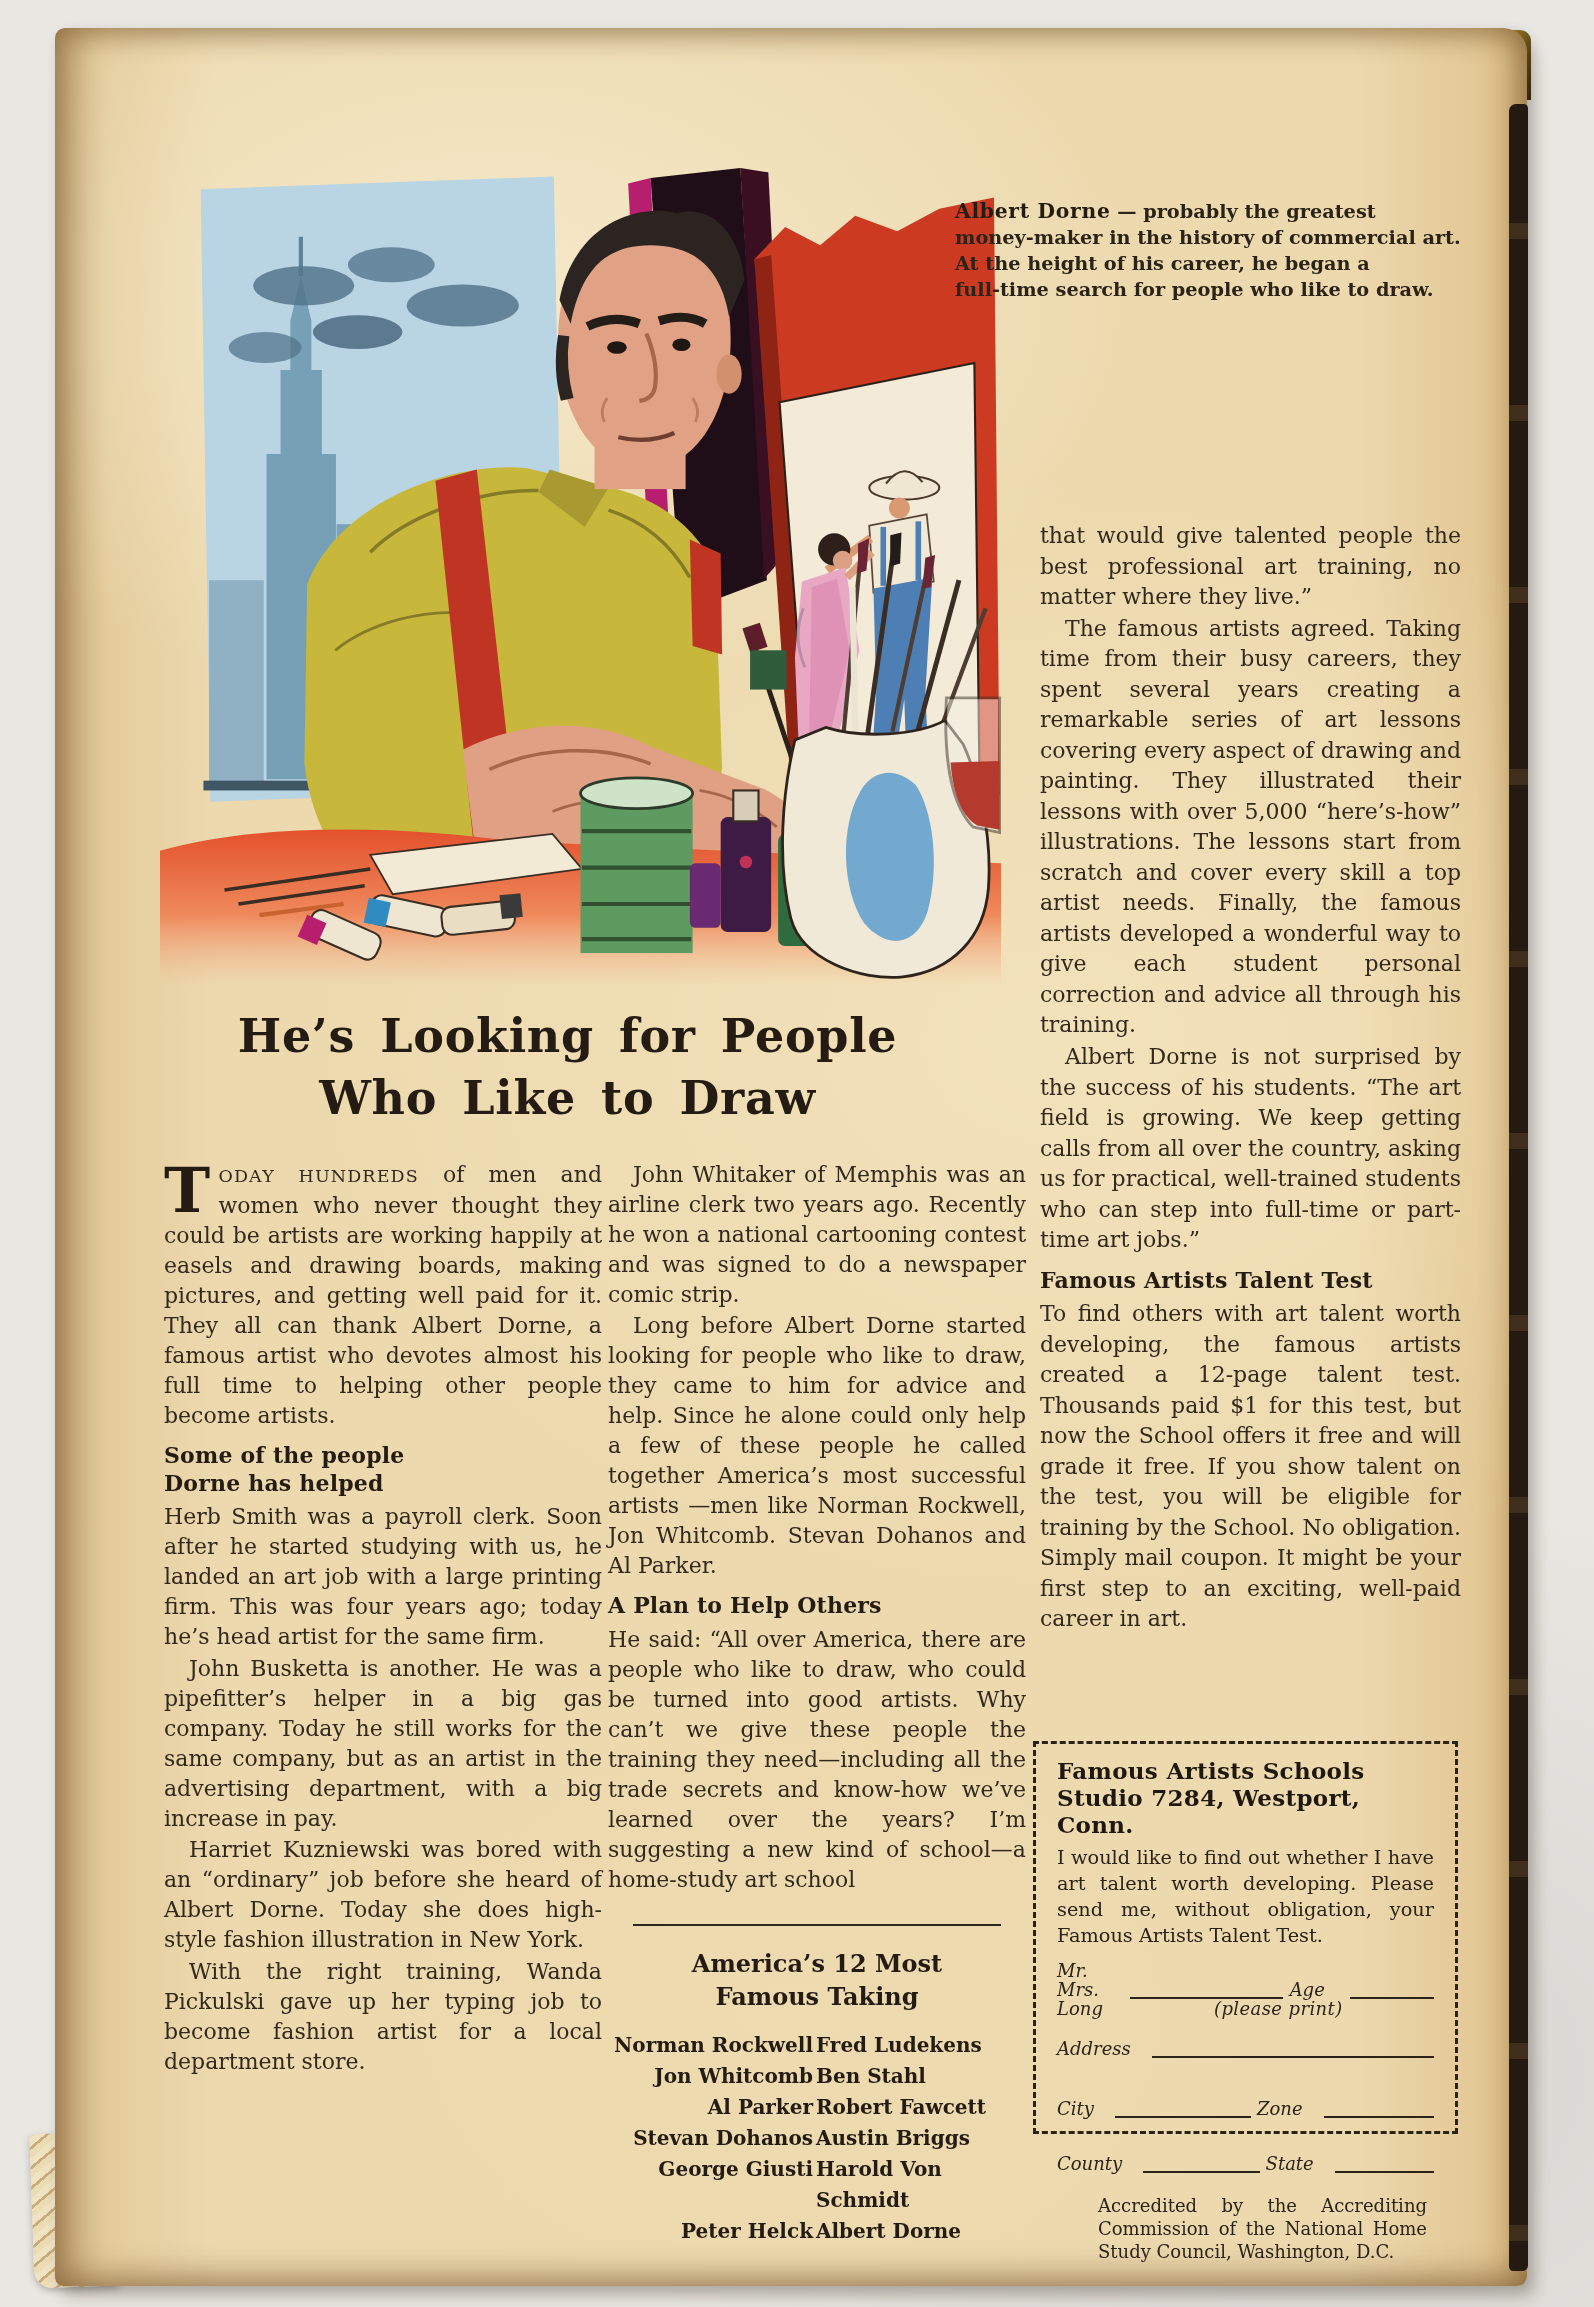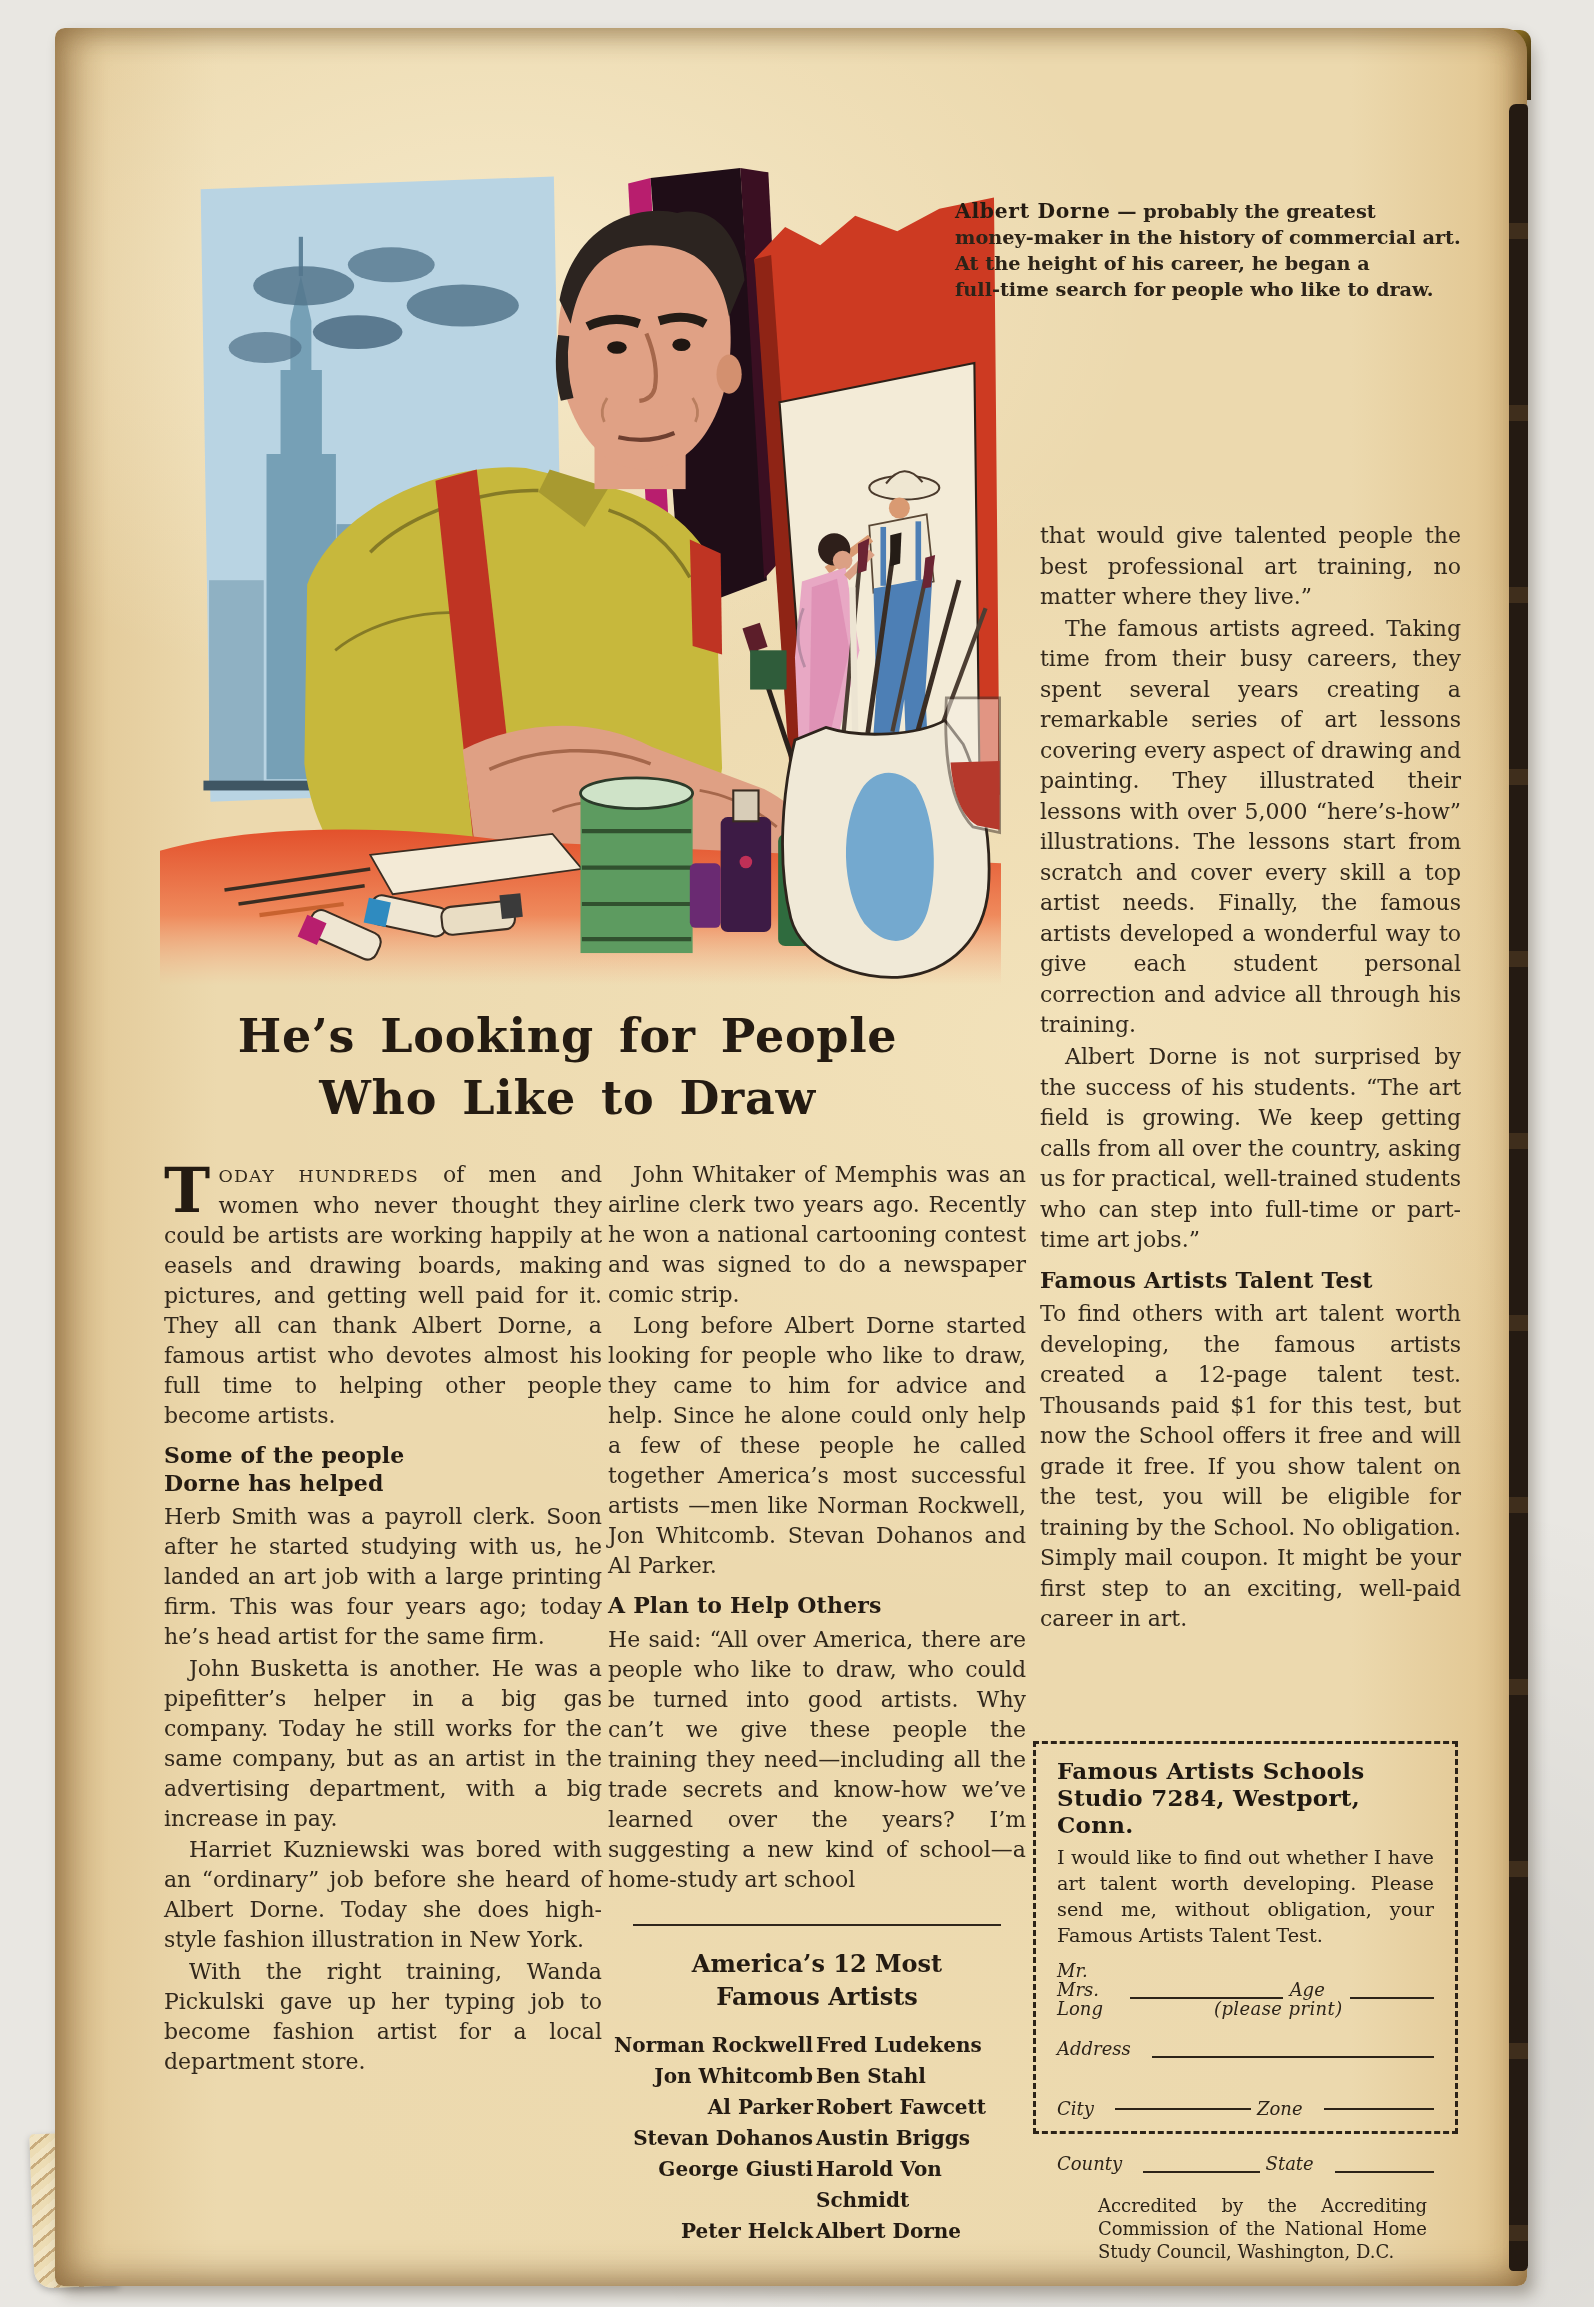--- a/index.html
+++ b/index.html
@@ -66,21 +66,21 @@
   .cform{font-style:italic;font-size:18px;}
   .names-block{margin-top:12.6px;}
   .nrow{display:flex;align-items:flex-end;line-height:19px;}
   .nrow .nl{width:73px;}
   .uline{border-bottom:2.1px solid #2c2318;display:inline-block;}
   .grow{flex:1;}
   .agel{width:84px;margin-left:4.2px;}
   .pprint{margin-left:84px;letter-spacing:0.4px;}
   .frow{display:flex;align-items:flex-end;line-height:19px;}
   .addr-row{margin-top:21px;}
-  .city-row{margin-top:41px;align-items:center;}
+  .city-row{margin-top:41px;}
   .county-row{margin-top:36px;}
   .flbl{margin-right:21px;}
   .accredited{margin:21px 7px 0 41px;font-size:18px;line-height:23px;text-align:justify;font-style:normal;}
 </style>
 </head>
 <body>
 
 <div class="photo">
 
   <div class="page-stack"></div>
@@ -250,21 +250,21 @@
     </div>
 
     <div class="col mid-col">
       <p class="ind">John Whitaker of Memphis was an airline clerk two years ago. Recently he won a national cartooning contest and was signed to do a newspaper comic strip.</p>
       <p class="ind sp">Long before Albert Dorne started looking for people who like to draw, they came to him for advice and help. Since he alone could only help a few of these people he called together America’s most successful artists —men like Norman Rockwell, Jon Whitcomb. Stevan Dohanos and Al Parker.</p>
       <div class="colhead">A Plan to Help Others</div>
       <p>He said: “All over America, there are people who like to draw, who could be turned into good artists. Why can’t we give these people the training they need—including all the trade secrets and know-how we’ve learned over the years? I’m suggesting a new kind of school—a home-study art school</p>
       <hr class="mid-rule">
       <div class="famous-head">
         <div>America’s 12 Most</div>
-        <div>Famous Artists</div>
+        <div>Famous Taking</div>
       </div>
       <div class="famous-grid">
         <div class="l">Norman Rockwell</div>
           <div class="r">Fred Ludekens</div>
         <div class="l">Jon Whitcomb</div>
           <div class="r">Ben Stahl</div>
         <div class="l">Al Parker</div>
           <div class="r">Robert Fawcett</div>
         <div class="l">Stevan Dohanos</div>
           <div class="r">Austin Briggs</div>

